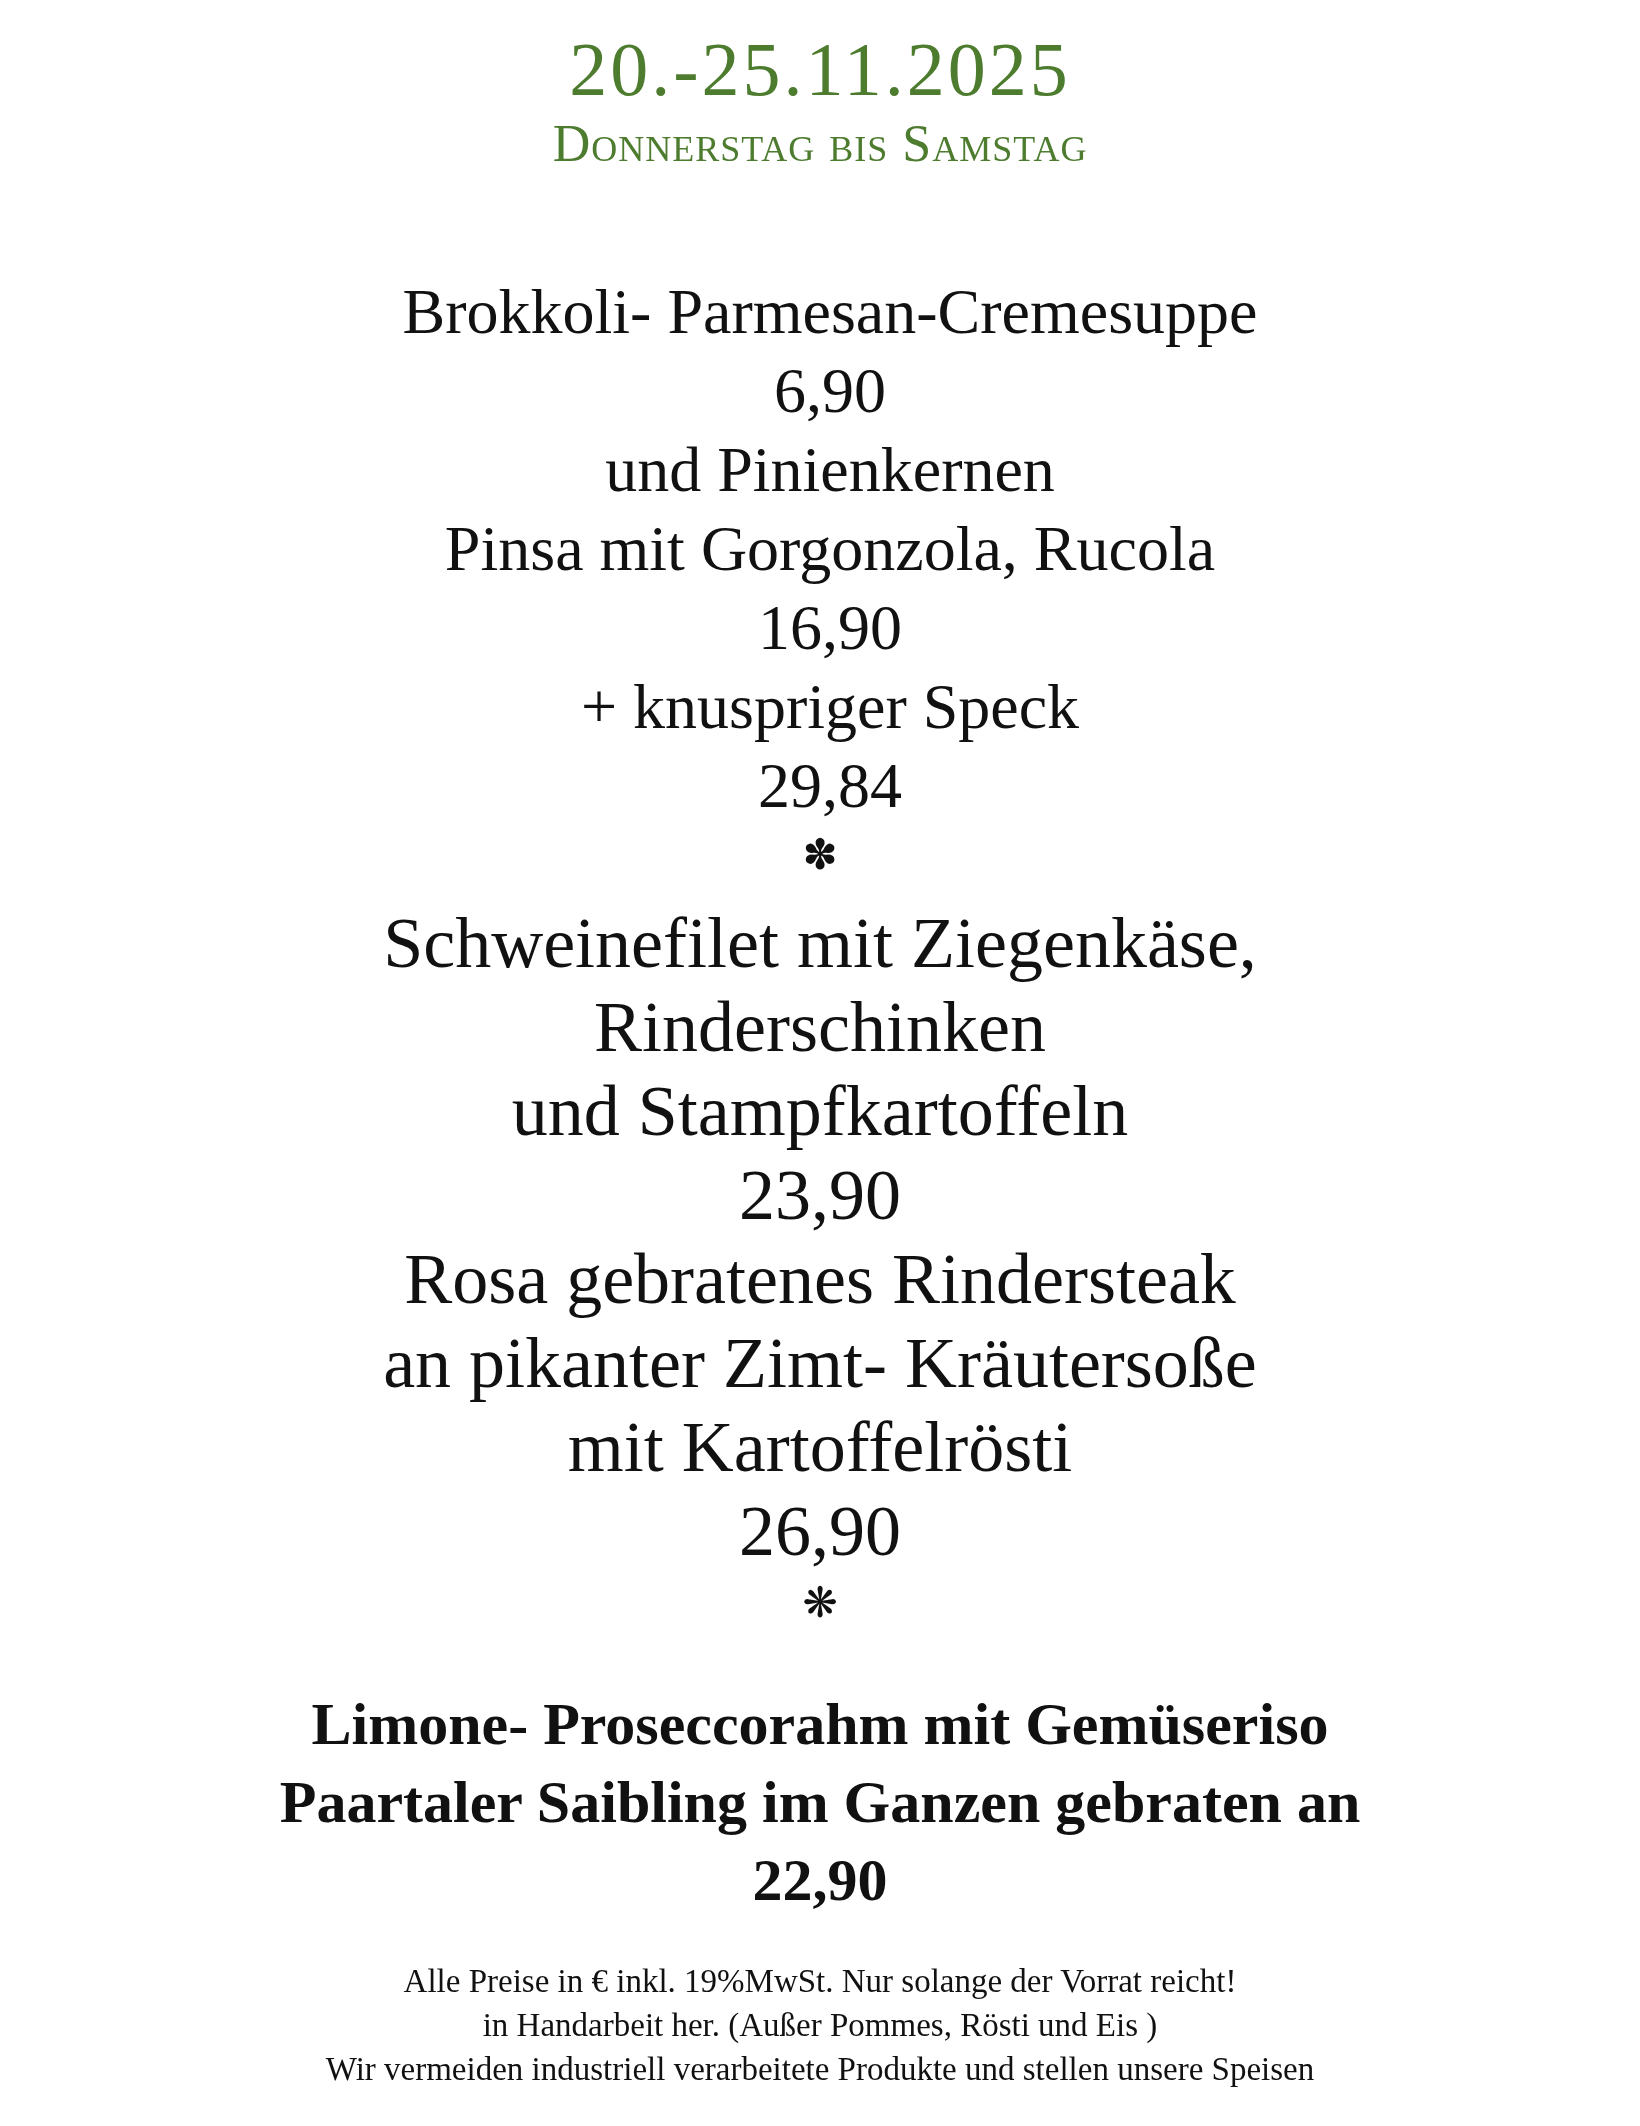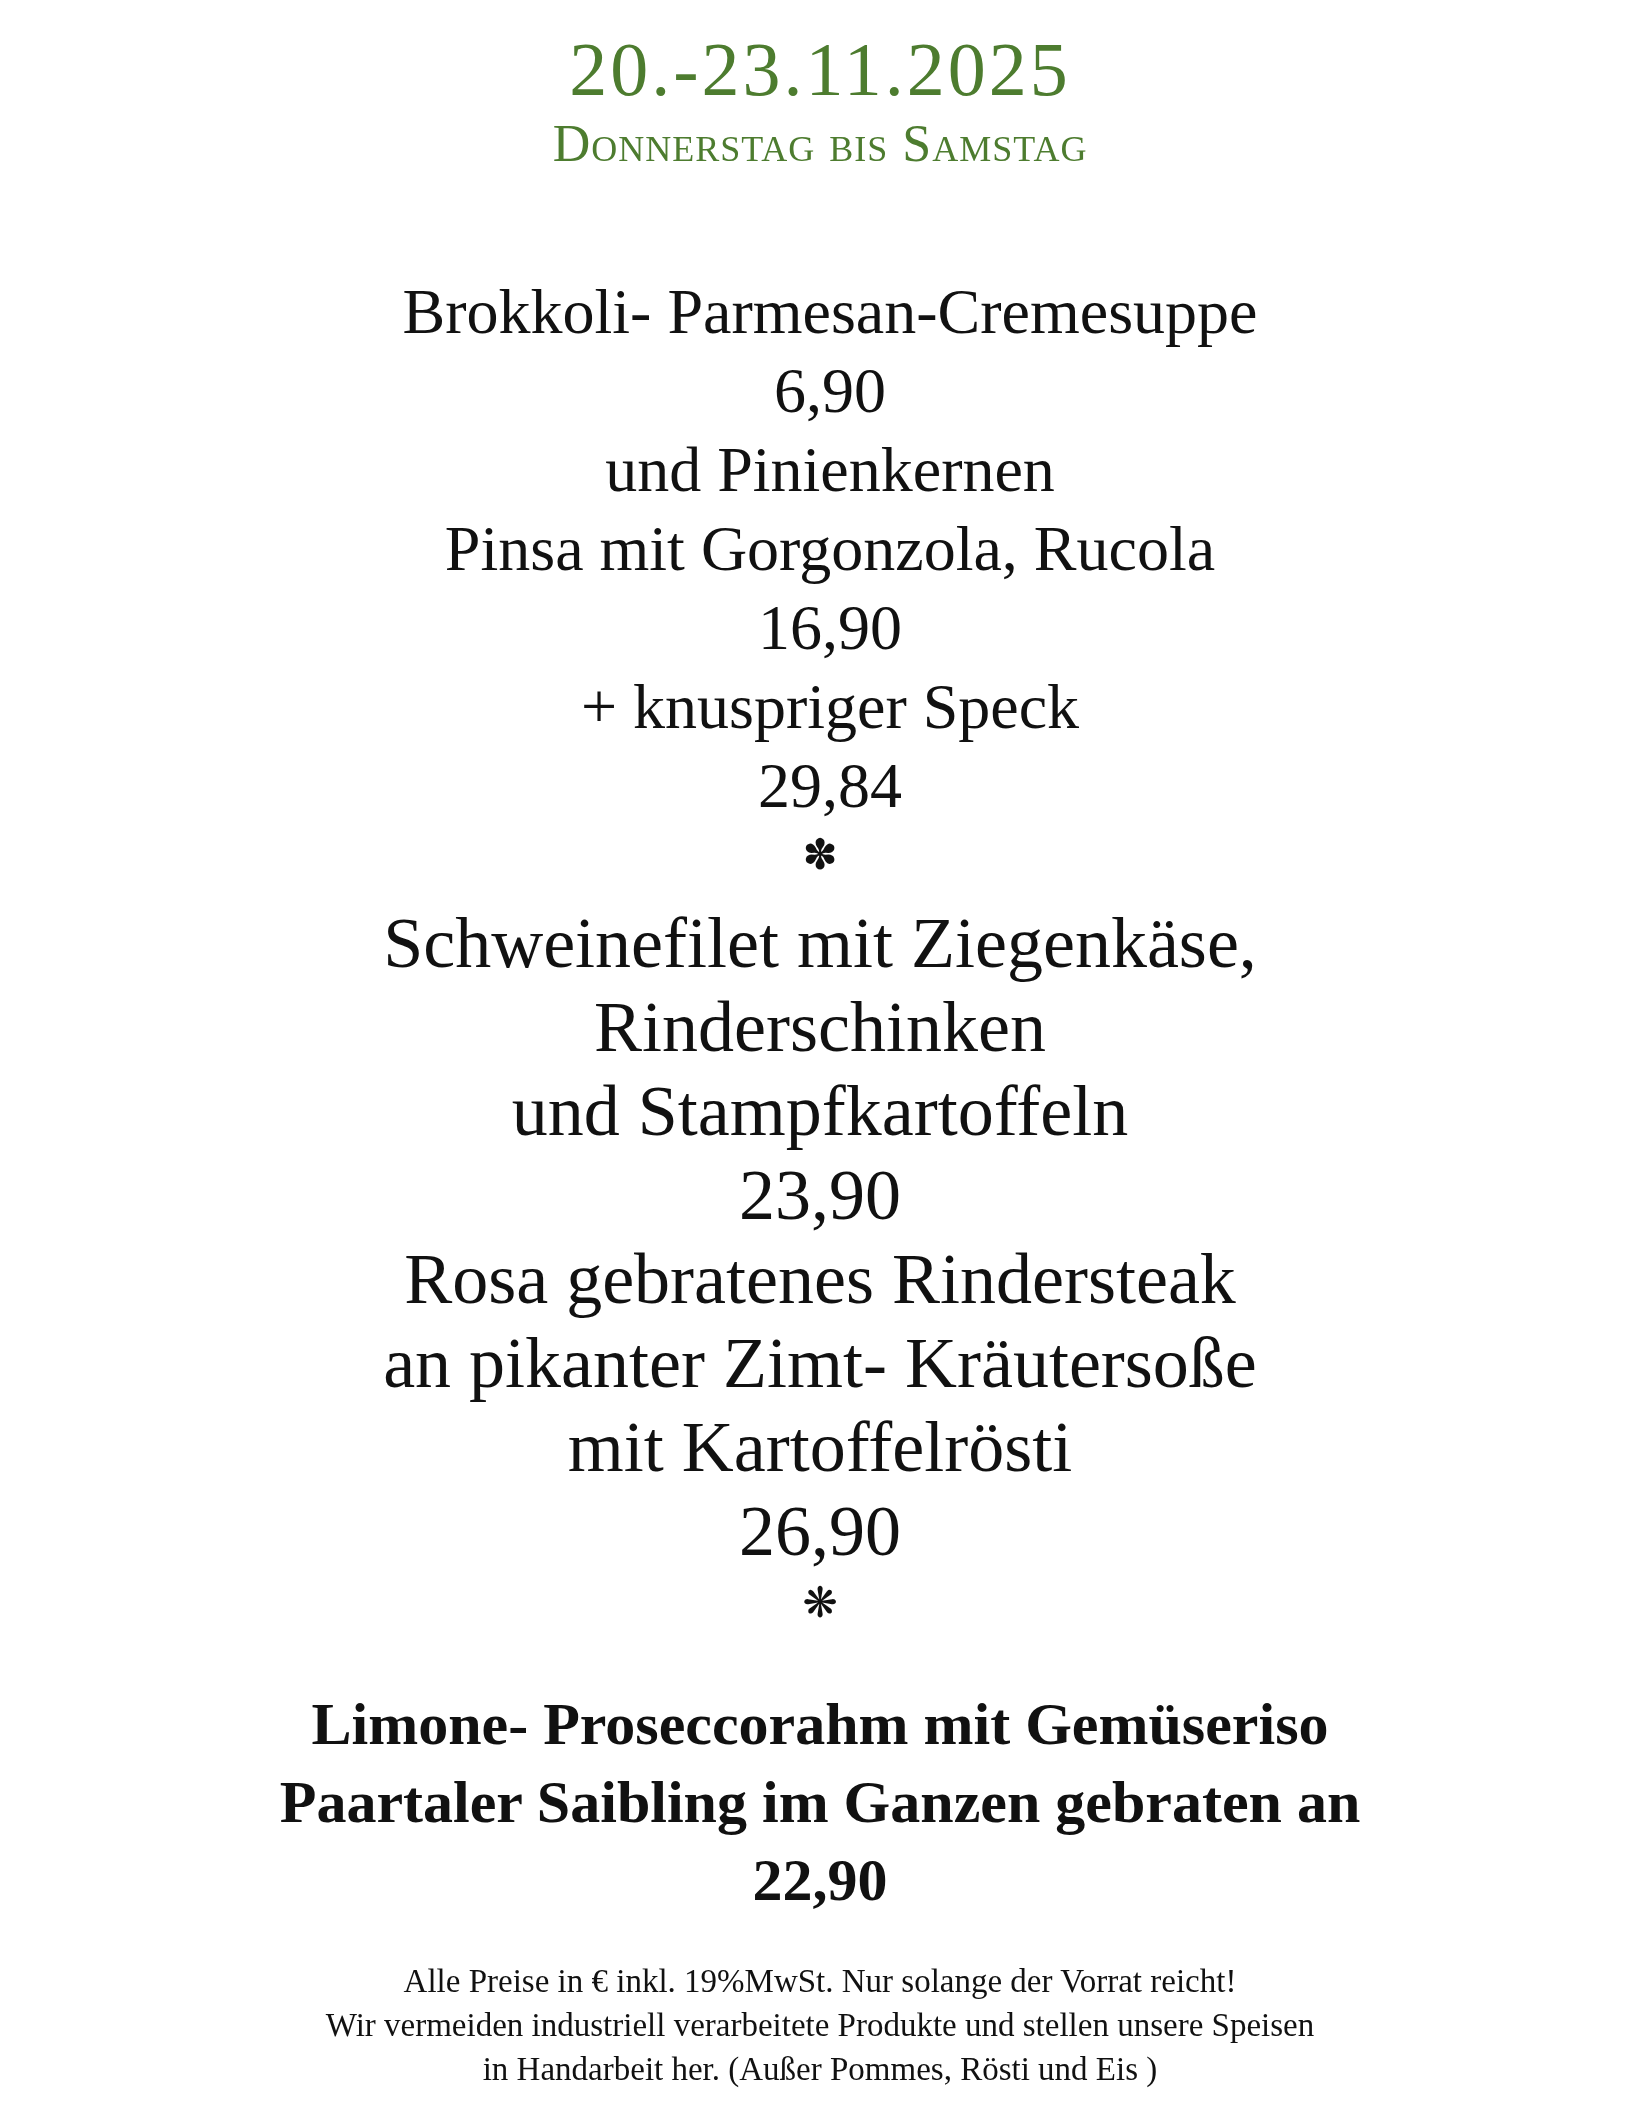--- a/index.html
+++ b/index.html
@@ -52,21 +52,21 @@
 
   .footer { margin-top: 40px; }
   .footer .line { font-size: 33px; line-height: 44px; }
 </style>
 </head>
 <body>
 
 <div class="page">
 
   <header>
-    <h1 class="title">20.-23.11.2025</h1>
+    <h1 class="title">20.-25.11.2025</h1>
     <h2 class="subtitle">Donnerstag bis Samstag</h2>
   </header>
 
   <main>
 
     <section class="course course-1">
       <p class="line">Brokkoli- Parmesan-Cremesuppe</p>
       <p class="line">6,90</p>
       <p class="line">und Pinienkernen</p>
       <p class="line">Pinsa mit Gorgonzola, Rucola</p>
@@ -93,17 +93,17 @@
     <section class="course course-3">
       <p class="line">Limone- Proseccorahm mit Gemüseriso</p>
       <p class="line">Paartaler Saibling im Ganzen gebraten an</p>
       <p class="line">22,90</p>
     </section>
 
   </main>
 
   <footer class="footer">
     <p class="line">Alle Preise in € inkl. 19%MwSt. Nur solange der Vorrat reicht!</p>
+    <p class="line">in Handarbeit her. (Außer Pommes, Rösti und Eis )</p>
     <p class="line">Wir vermeiden industriell verarbeitete Produkte und stellen unsere Speisen</p>
-    <p class="line">in Handarbeit her. (Außer Pommes, Rösti und Eis )</p>
   </footer>
 
 </div>
 
 </body></html>

